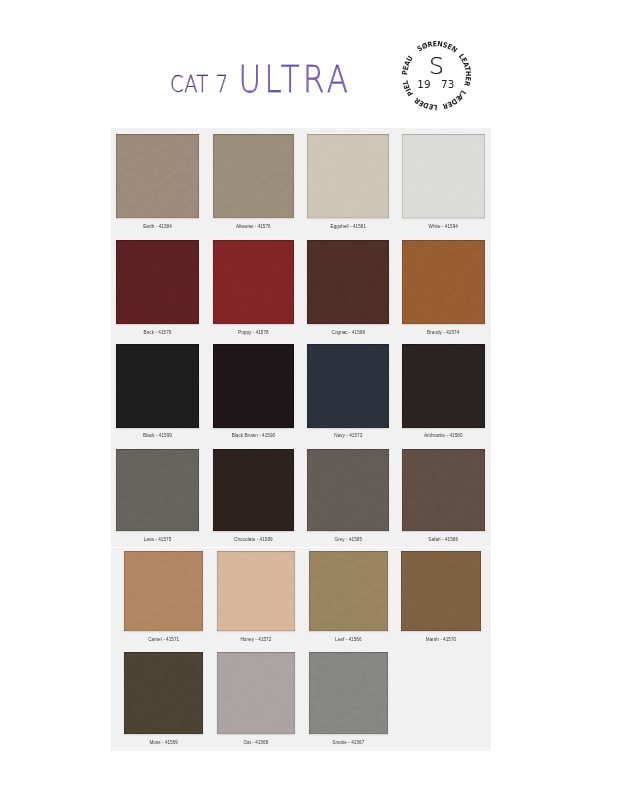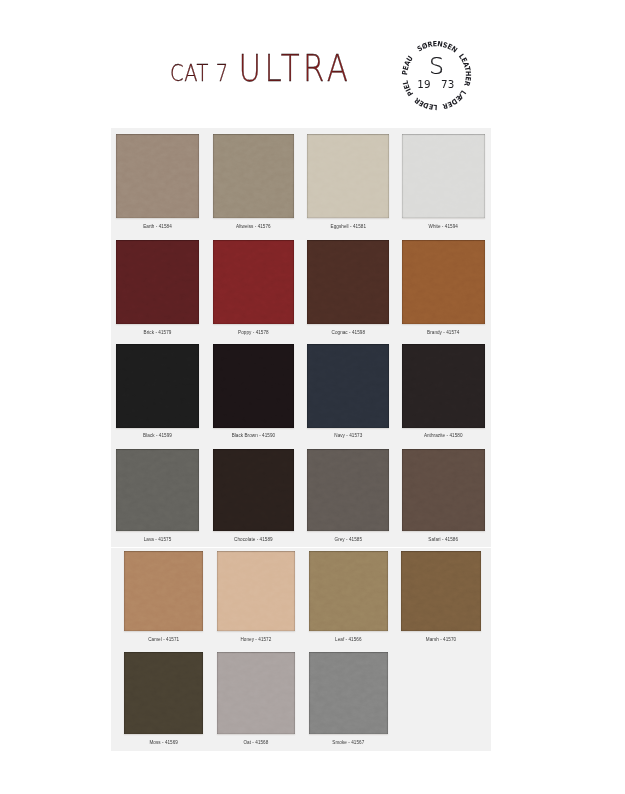--- a/index.html
+++ b/index.html
@@ -1,20 +1,20 @@
 <!DOCTYPE html>
 <html><head>
 <meta charset="utf-8">
 <style>
   html,body{margin:0;padding:0;}
   body{width:625px;height:794px;background:#fff;font-family:"DejaVu Sans",sans-serif;overflow:hidden;position:relative;}
   .page{position:absolute;inset:0;}
   
   .header{position:absolute;left:0;top:0;width:625px;height:128px;}
-  .title{position:absolute;left:170.1px;top:47px;white-space:nowrap;color:#7f1d1d;
+  .title{position:absolute;left:170.1px;top:58px;white-space:nowrap;color:#8b5cf6;
          font-family:"DejaVu Sans",sans-serif;font-weight:200;
          -webkit-text-stroke:0.28px #111113;}
   .title .sq{display:inline-block;transform:scaleX(0.845);transform-origin:left center;}
   .title .cat{font-size:23.0px;letter-spacing:0.7px;}
   .title .ultra{font-size:36.6px;letter-spacing:4.0px;margin-right:-4px;}
   .title .gapsp{font-size:36.2px;letter-spacing:0px;}
   
   .logo{position:absolute;left:392px;top:30.5px;width:89px;height:89px;}
   .ringtext{font-family:"DejaVu Sans Condensed",sans-serif;font-size:8.1px;fill:#1c1c22;letter-spacing:1.9px;word-spacing:3.0px;font-weight:700;}
   .ctr{font-family:"DejaVu Sans",sans-serif;font-weight:200;font-size:26.5px;fill:#17171b;stroke:#17171b;stroke-width:0.25;text-anchor:middle;}

